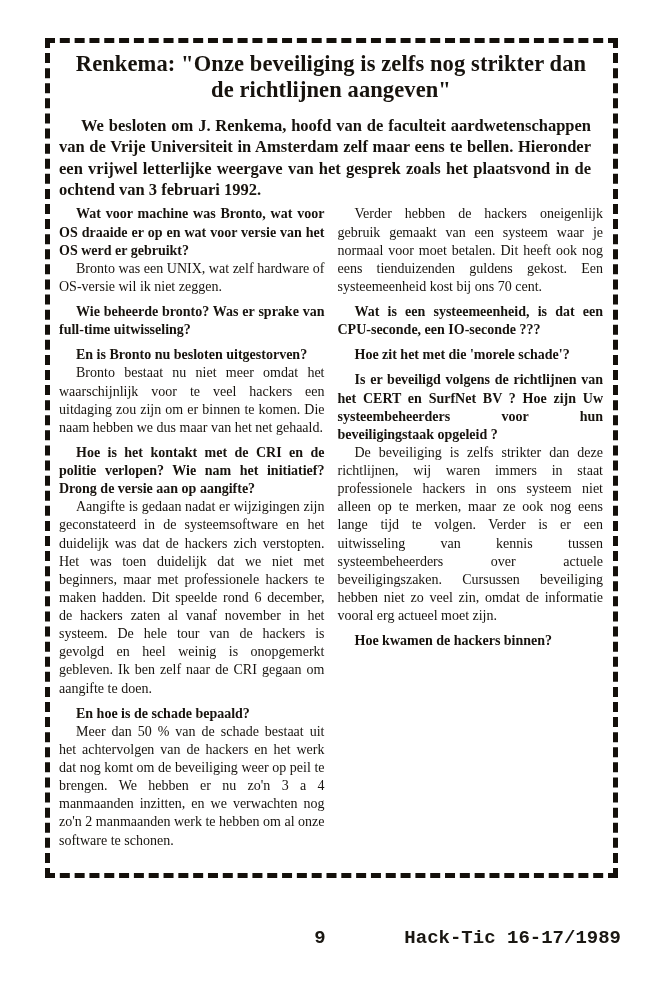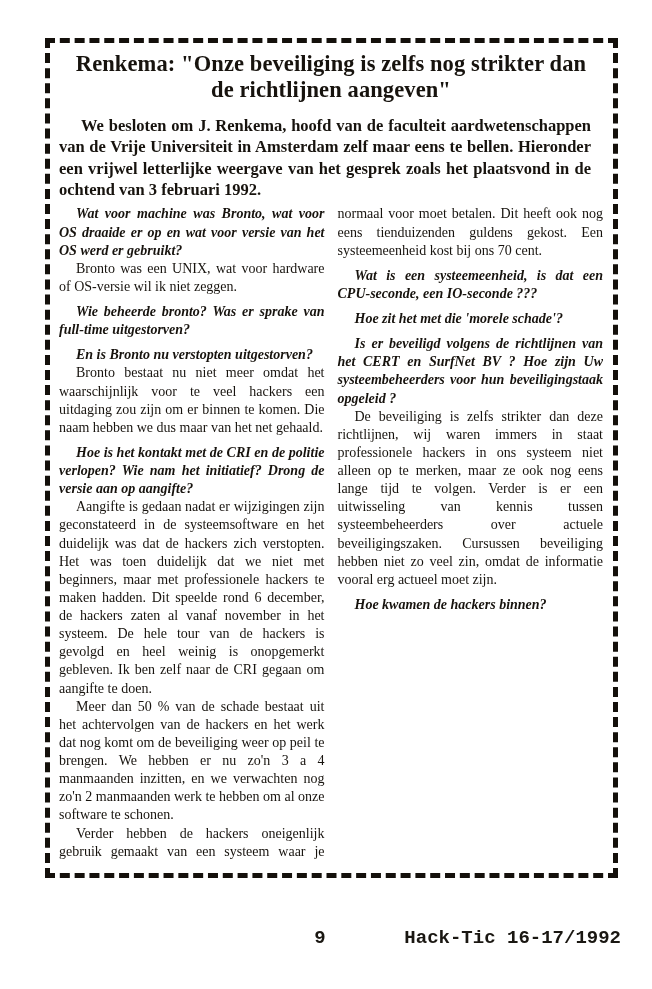--- a/index.html
+++ b/index.html
@@ -52,21 +52,20 @@
     font-size: 14px;
     line-height: 1.295;
     text-align: justify;
     overflow: hidden;
   }
   .columns p {
     margin: 0;
     text-indent: 17px;
   }
   .columns p.question {
-    font-style: italic;
     font-weight: bold;
     margin-top: 7px;
   }
   .columns p.question:first-child {
     margin-top: 0;
   }
   .footer {
     position: absolute;
     left: 0;
     top: 927px;
@@ -92,32 +91,33 @@
   }
 </style>
 </head>
 <body>
 
 <div class="page-box">
   <h1 class="title">Renkema: "Onze beveiliging is zelfs nog strikter dan de richtlijnen aangeven"</h1>
   <p class="intro">We besloten om J. Renkema, hoofd van de faculteit aardwetenschappen van de Vrije Universiteit in Amsterdam zelf maar eens te bellen. Hieronder een vrijwel letterlijke weergave van het gesprek zoals het plaatsvond in de ochtend van 3 februari 1992.</p>
   <div class="columns">
       <p class="question">Wat voor machine was Bronto, wat voor OS draaide er op en wat voor versie van het OS werd er gebruikt?</p>
-      <p class="answer">Bronto was een UNIX, wat voor hardware of OS-versie wil ik niet zeggen.</p>
-      <p class="question">Wie beheerde bronto? Was er sprake van full-time uitgestorven?</p>
-      <p class="question">En is Bronto nu verstopten uitgestorven?</p>
+      <p class="answer">Bronto was een UNIX, wat zelf hardware of OS-versie wil ik niet zeggen.</p>
+      <p class="question">Wie beheerde bronto? Was er sprake van full-time uitwisseling?</p>
+      <p class="question">En is Bronto nu besloten uitgestorven?</p>
       <p class="answer">Bronto bestaat nu niet meer omdat het waarschijnlijk voor te veel hackers een uitdaging zou zijn om er binnen te komen. Die naam hebben we dus maar van het net gehaald.</p>
       <p class="question">Hoe is het kontakt met de CRI en de politie verlopen? Wie nam het initiatief? Drong de versie aan op aangifte?</p>
       <p class="answer">Aangifte is gedaan nadat er wijzigingen zijn geconstateerd in de systeemsoftware en het duidelijk was dat de hackers zich verstopten. Het was toen duidelijk dat we niet met beginners, maar met professionele hackers te maken hadden. Dit speelde rond 6 december, de hackers zaten al vanaf november in het systeem. De hele tour van de hackers is gevolgd en heel weinig is onopgemerkt gebleven. Ik ben zelf naar de CRI gegaan om aangifte te doen.</p>
+      <p class="question">En hoe is de schade bepaald?</p>
       <p class="answer">Meer dan 50 % van de schade bestaat uit het achtervolgen van de hackers en het werk dat nog komt om de beveiliging weer op peil te brengen. We hebben er nu zo'n 3 a 4 manmaanden inzitten, en we verwachten nog zo'n 2 manmaanden werk te hebben om al onze software te schonen.</p>
       <p class="answer">Verder hebben de hackers oneigenlijk gebruik gemaakt van een systeem waar je normaal voor moet betalen. Dit heeft ook nog eens tienduizenden guldens gekost. Een systeemeenheid kost bij ons 70 cent.</p>
       <p class="question">Wat is een systeemeenheid, is dat een CPU-seconde, een IO-seconde ???</p>
       <p class="question">Hoe zit het met die 'morele schade'?</p>
       <p class="question">Is er beveiligd volgens de richtlijnen van het CERT en SurfNet BV ? Hoe zijn Uw systeembeheerders voor hun beveiligingstaak opgeleid ?</p>
       <p class="answer">De beveiliging is zelfs strikter dan deze richtlijnen, wij waren immers in staat professionele hackers in ons systeem niet alleen op te merken, maar ze ook nog eens lange tijd te volgen. Verder is er een uitwisseling van kennis tussen systeembeheerders over actuele beveiligingszaken. Cursussen beveiliging hebben niet zo veel zin, omdat de informatie vooral erg actueel moet zijn.</p>
       <p class="question">Hoe kwamen de hackers binnen?</p>
     </div>
 </div>
 
 <div class="footer">
   <span class="page-number">9</span>
-  <span class="journal">Hack-Tic 16-17/1992</span>
+  <span class="journal">Hack-Tic 16-17/1989</span>
 </div>
 
 </body></html>

